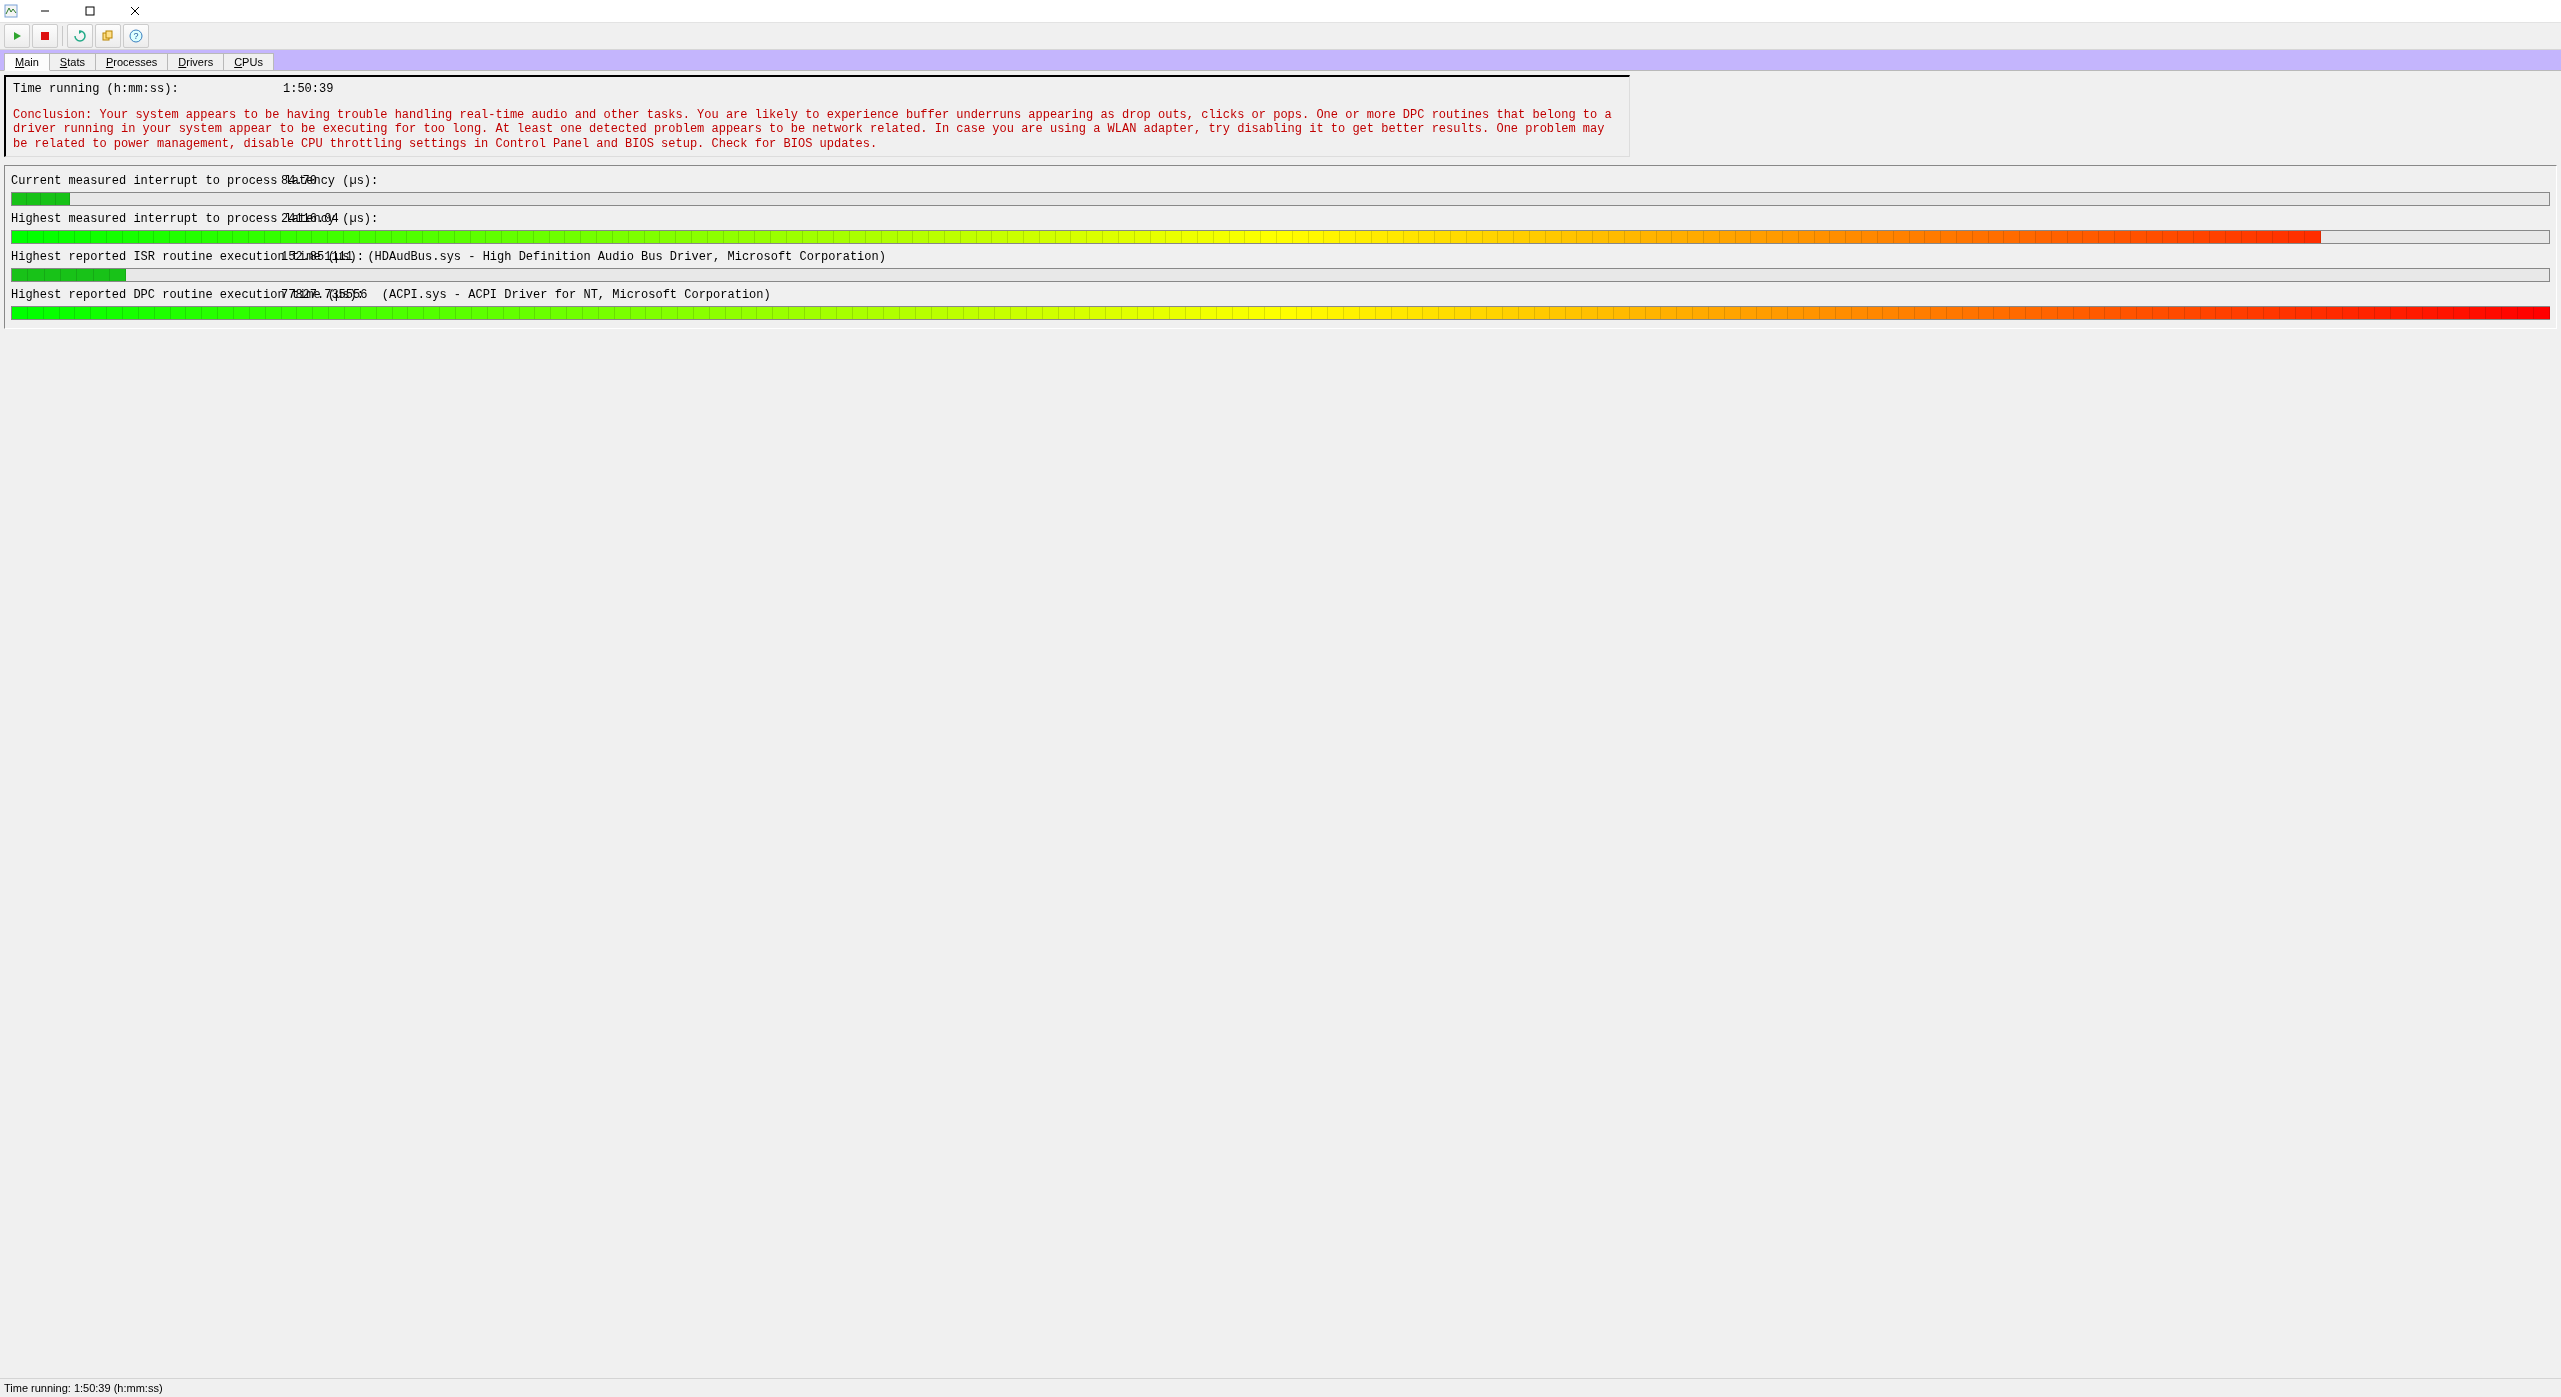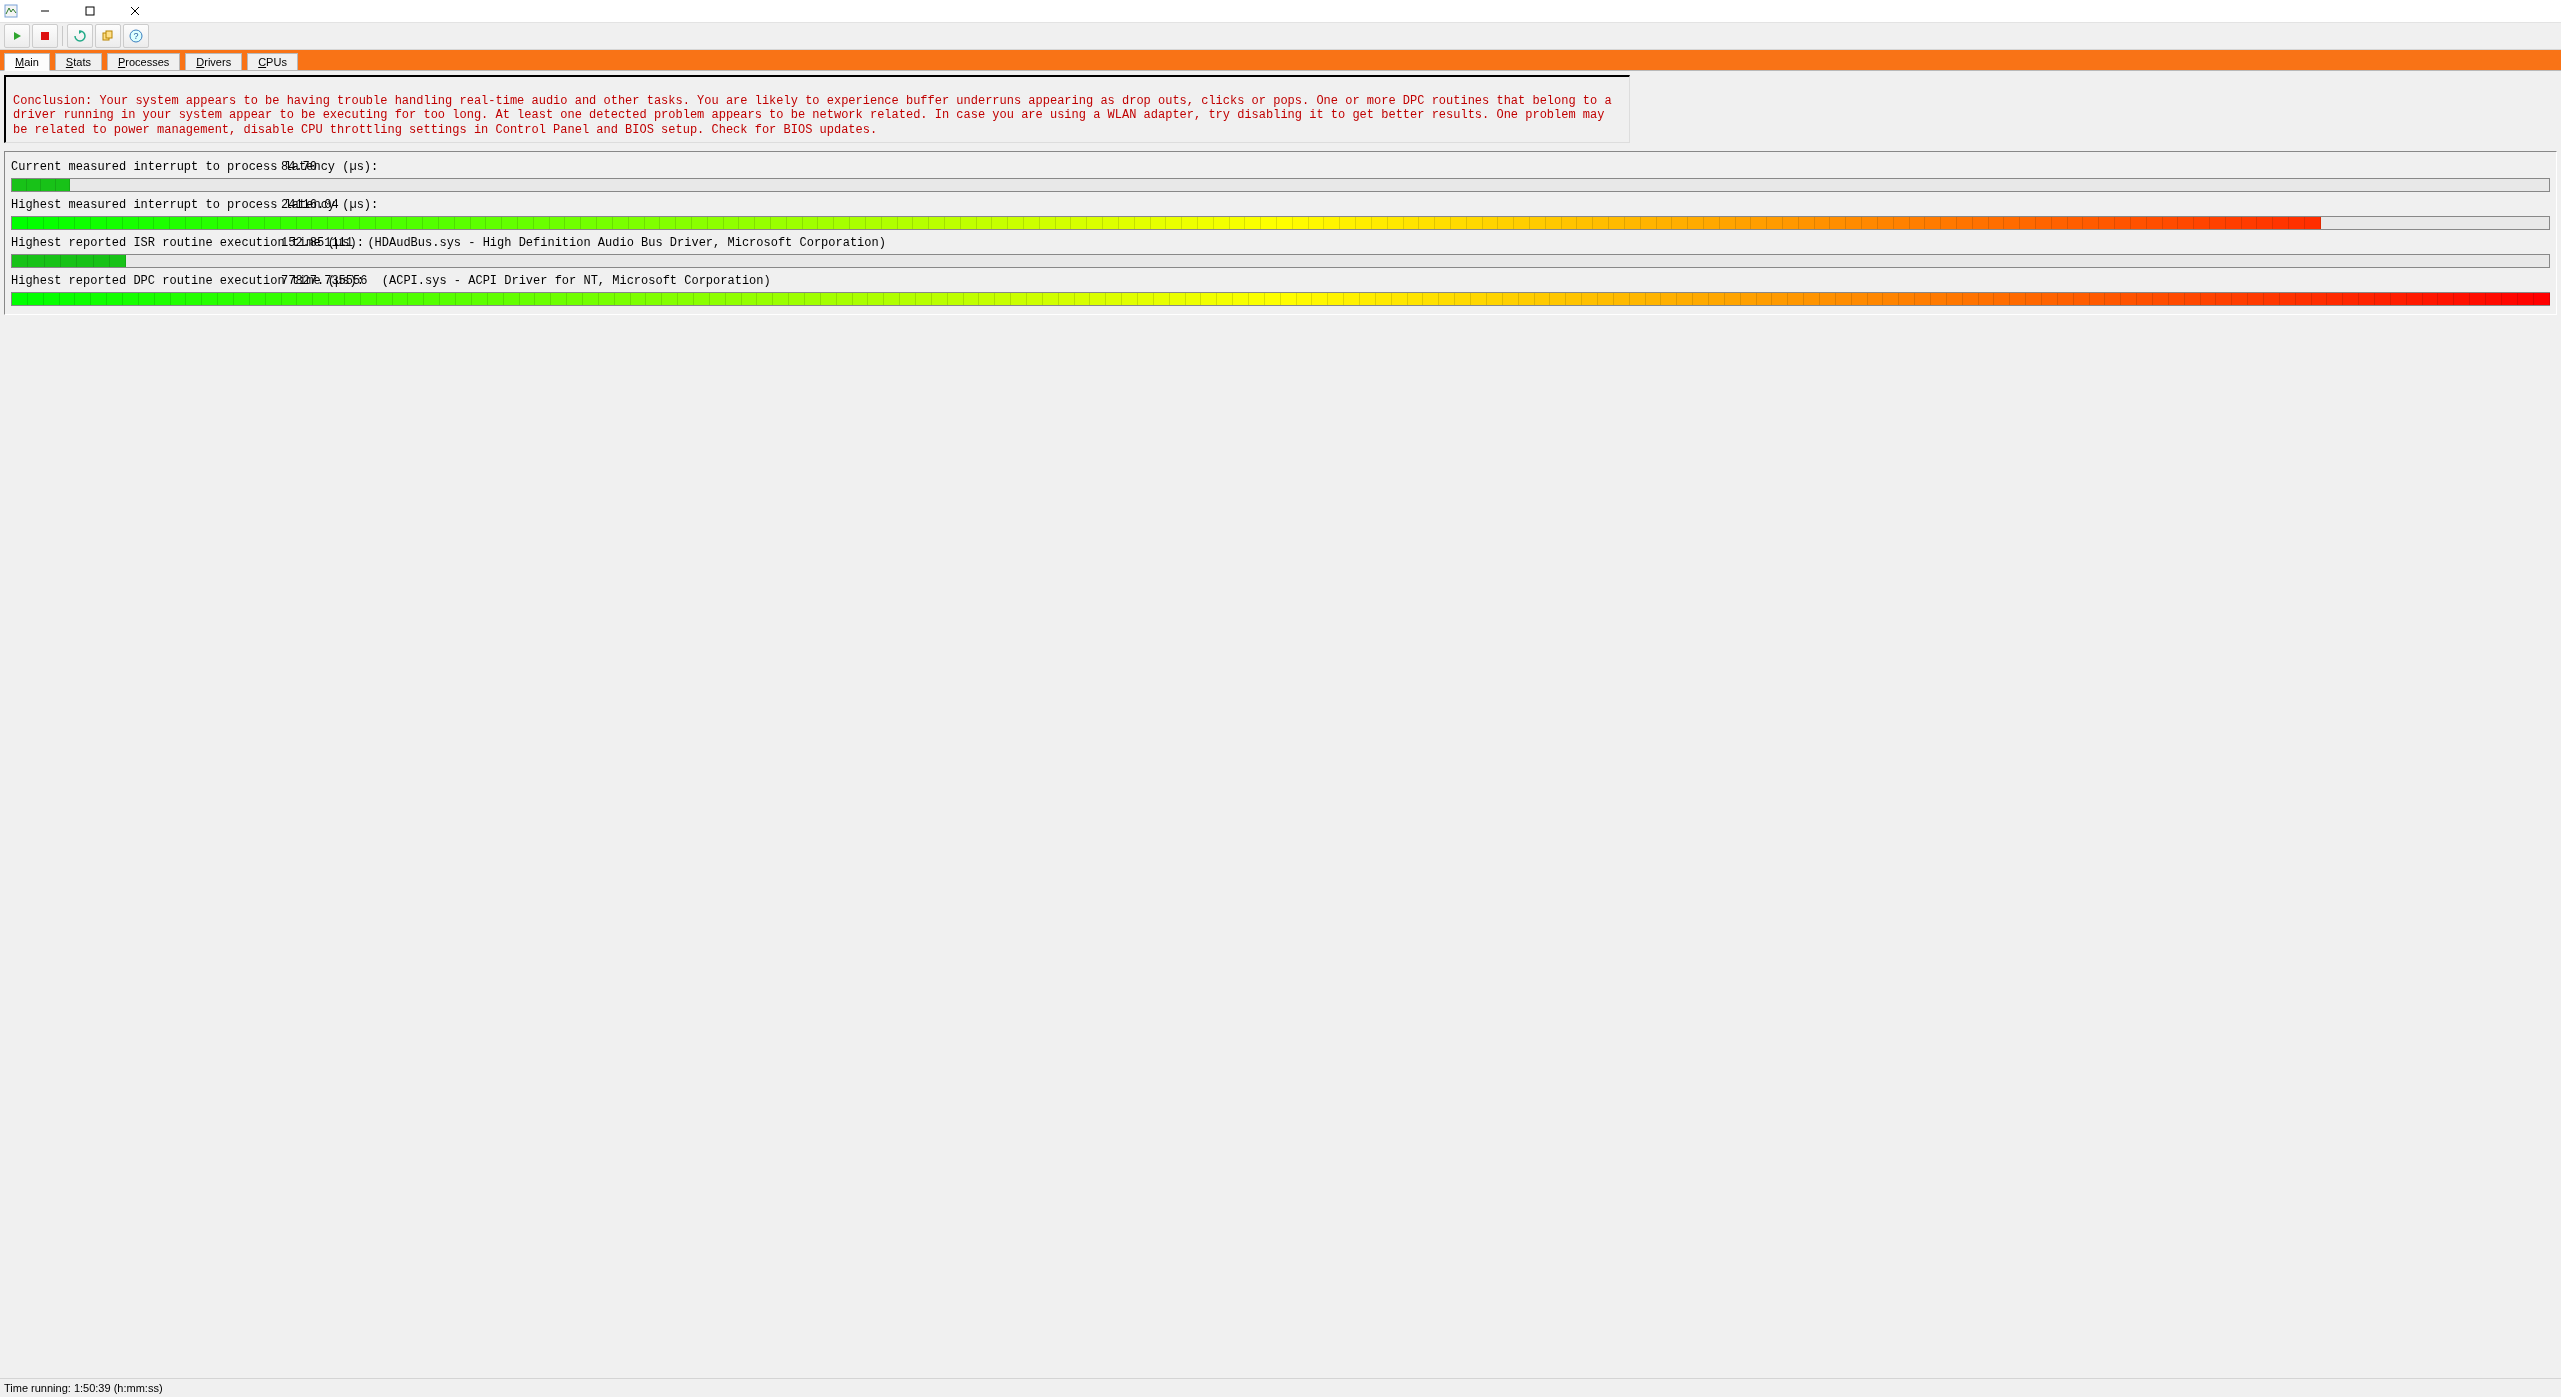--- a/index.html
+++ b/index.html
@@ -8,21 +8,21 @@
 .titlebar-icon{width:14px;height:14px;margin-right:4px;display:flex;align-items:center;justify-content:center}
 .titlebar-text{flex:1;font-size:11px;color:#000}
 .win-btns{display:flex;height:100%}
 .win-btn{width:45px;display:flex;align-items:center;justify-content:center;font-size:12px;color:#000}
 .menubar{height:18px;background:#fff;display:flex;align-items:center;padding-left:4px;gap:2px}
 .menu-item{padding:1px 6px;font-size:11px}
 .menu-item .u{text-decoration:underline}
 .toolbar{height:26px;background:#f0f0f0;border-top:1px solid #e3e3e3;border-bottom:1px solid #d6d6d6;display:flex;align-items:center;padding-left:4px;gap:2px}
 .tool-btn{width:24px;height:22px;border:1px solid #ccc;border-radius:2px;background:linear-gradient(#fdfdfd,#ececec);display:flex;align-items:center;justify-content:center}
 .tool-sep{width:1px;height:20px;background:#c8c8c8;margin:0 2px}
-.tabbar{height:20px;background:#f97316;display:flex;align-items:flex-end;padding-left:4px;gap:6px}
+.tabbar{height:20px;background:#c4b5fd;display:flex;align-items:flex-end;padding-left:4px;gap:0}
 .tab{padding:2px 10px;border:1px solid #b9b9b9;border-bottom:none;background:#f0f0f0;font-size:11px;margin-right:-1px;position:relative}
 .tab.active{background:#fcfcfc;z-index:2;border-bottom:1px solid #fcfcfc;margin-bottom:-1px}
 .tab .u{text-decoration:underline}
 .content-wrap{flex:1;background:#f0f0f0;border-top:1px solid #b9b9b9;padding:4px;overflow:auto}
 .page{background:#f0f0f0;height:100%;position:relative}
 .page-inner{background:#f0f0f0}
 .panel{background:#f0f0f0;border-top:2px solid #000;border-left:2px solid #000;border-right:1px solid #ddd;border-bottom:1px solid #ddd;padding:1px;margin-bottom:0}
 .panel.top{width:63.7%;box-sizing:border-box}
 .panel-body{background:#f0f0f0;padding:4px 6px}
 .mono{font-family:"Courier New",monospace;font-size:12px;white-space:pre}
@@ -112,20 +112,24 @@
     <div class="tab"><span class="u">D</span><span>rivers</span></div>
     <div class="tab"><span class="u">C</span><span>PUs</span></div>
   </div>
 
   <div class="content-wrap">
     <div class="page">
       <div class="page-inner">
 
         <div class="panel top">
           <div class="panel-body">
+            <div class="mono row-line">
+              <span class="row-label">Time running (h:mm:ss):</span>
+              <span class="row-value">1:50:39</span>
+            </div>
             <div class="monowrap conclusion">Conclusion: Your system appears to be having trouble handling real-time audio and other tasks. You are likely to experience buffer underruns appearing as drop outs, clicks or pops. One or more DPC routines that belong to a driver running in your system appear to be executing for too long. At least one detected problem appears to be network related. In case you are using a WLAN adapter, try disabling it to get better results. One problem may be related to power management, disable CPU throttling settings in Control Panel and BIOS setup. Check for BIOS updates.</div>
           </div>
         </div>
 
         <div class="metrics-panel" id="metrics-host">
             <div class="metric-block">
               <div class="mono metric-heading row-line"><span class="row-label">Current measured interrupt to process latency (µs):</span><span class="row-value">84.70</span></div>
               <div class="bar-shell">
                 <div class="bar-fill" style="width: 2.3%;">
                   <div class="seg" style="width: 25%; background: rgb(24, 194, 24);"></div>

